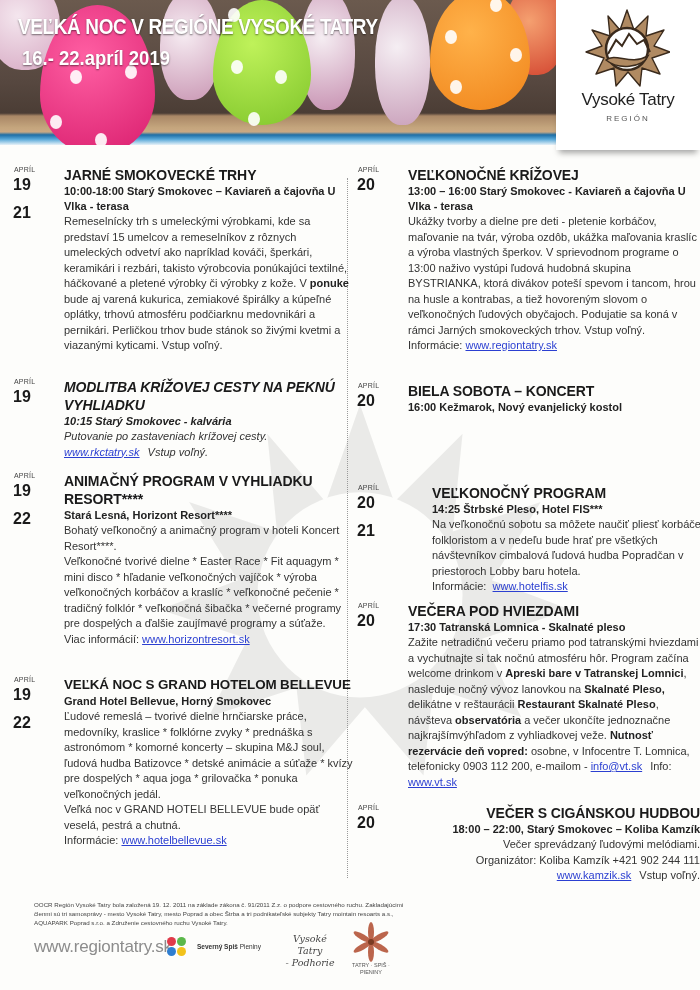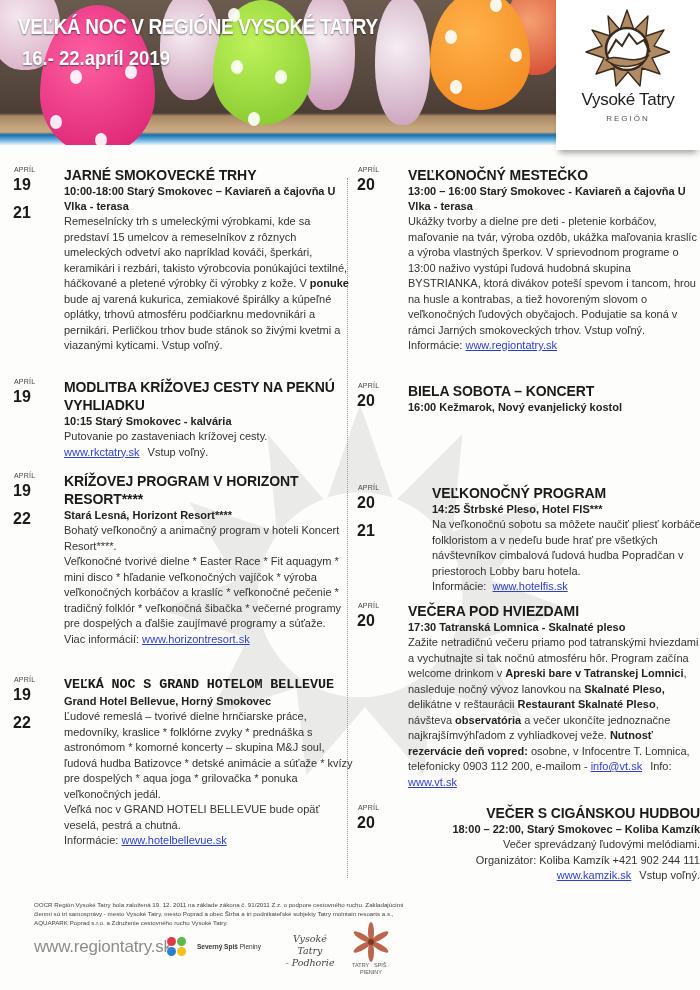--- a/index.html
+++ b/index.html
@@ -136,65 +136,65 @@
     <div class="ev-sub">10:00-18:00 Starý Smokovec – Kaviareň a čajovňa U Vlka - terasa</div>
     <div class="ev-text"><span>Remeselnícky trh s umeleckými výrobkami, kde sa predstaví 15 umelcov a remeselníkov z rôznych umeleckých odvetví ako napríklad kováči, šperkári, keramikári i rezbári, takisto výrobcovia ponúkajúci textilné, háčkované a pletené výrobky či výrobky z kože. V </span><b>ponuke</b><span> bude aj varená kukurica, zemiakové špirálky a kúpeľné oplátky, trhovú atmosféru podčiarknu medovnikári a pernikári. Perličkou trhov bude stánok so živými kvetmi a viazanými kyticami. Vstup voľný.</span></div>
   </div>
 </div>
 
 <div class="event" style="left:13px;top:378px;width:330px;">
   <div class="date-col">
     <span class="month">APRÍL</span>
     <span class="day">19</span>
   </div>
-  <div class="body" style="width:285px;">
+  <div class="body" style="width:285px;font-style:italic;">
     <div class="ev-title">MODLITBA KRÍŽOVEJ CESTY NA PEKNÚ VYHLIADKU</div>
     <div class="ev-sub">10:15  Starý Smokovec - kalvária</div>
     <div class="ev-text">Putovanie po zastaveniach krížovej cesty.</div>
     <div class="ev-text"><a class="link">www.rkctatry.sk</a><span class="sp"></span><span>Vstup voľný.</span></div>
   </div>
 </div>
 
 <div class="event" style="left:13px;top:472px;width:330px;">
   <div class="date-col">
     <span class="month">APRÍL</span>
     <span class="day">19</span>
     <span class="day">22</span>
   </div>
   <div class="body" style="width:285px;">
-    <div class="ev-title">KRÍŽOVEJ PROGRAM V HORIZONT RESORT****</div>
+    <div class="ev-title">ANIMAČNÝ PROGRAM V VYHLIADKU RESORT****</div>
     <div class="ev-sub">Stará Lesná, Horizont Resort****</div>
     <div class="ev-text">Bohatý veľkonočný a animačný program v hoteli Koncert Resort****.</div>
     <div class="ev-text">Veľkonočné tvorivé dielne * Easter Race * Fit aquagym * mini disco * hľadanie veľkonočných vajíčok * výroba veľkonočných korbáčov a kraslíc * veľkonočné pečenie * tradičný folklór * veľkonočná šibačka * večerné programy pre dospelých a ďalšie zaujímavé programy a súťaže.</div>
     <div class="ev-text"><span>Viac informácií:</span> <a class="link">www.horizontresort.sk</a></div>
   </div>
 </div>
 
 <div class="event" style="left:13px;top:676px;width:330px;">
   <div class="date-col">
     <span class="month">APRÍL</span>
     <span class="day">19</span>
     <span class="day">22</span>
   </div>
   <div class="body" style="width:290px;">
-    <div class="ev-title" style="font-size:13.4px;white-space:nowrap;font-family:Liberation Mono, monospace;">VEĽKÁ NOC S GRAND HOTELOM BELLEVUE</div>
+    <div class="ev-title" style="font-size:13.4px;white-space:nowrap;">VEĽKÁ NOC S GRAND HOTELOM BELLEVUE</div>
     <div class="ev-sub">Grand Hotel Bellevue, Horný Smokovec</div>
     <div class="ev-text">Ľudové remeslá – tvorivé dielne hrnčiarske práce, medovníky, kraslice * folklórne zvyky * prednáška s astronómom * komorné koncerty – skupina M&amp;J soul, ľudová hudba Batizovce * detské animácie a súťaže *  kvízy pre dospelých * aqua joga * grilovačka * ponuka veľkonočných jedál.</div>
     <div class="ev-text">Veľká noc v GRAND HOTELI BELLEVUE bude opäť veselá, pestrá a chutná.</div>
     <div class="ev-text"><span>Informácie:</span> <a class="link">www.hotelbellevue.sk</a></div>
   </div>
 </div>
 
 <div class="event" style="left:357px;top:166px;width:340px;">
   <div class="date-col">
     <span class="month">APRÍL</span>
     <span class="day">20</span>
   </div>
   <div class="body" style="width:292px;">
-    <div class="ev-title">VEĽKONOČNÝ MESTEČKO</div>
+    <div class="ev-title">VEĽKONOČNÉ KRÍŽOVEJ</div>
     <div class="ev-sub">13:00 – 16:00 Starý Smokovec - Kaviareň a čajovňa U Vlka - terasa</div>
     <div class="ev-text">Ukážky tvorby a dielne pre deti - pletenie korbáčov, maľovanie na tvár, výroba ozdôb, ukážka maľovania kraslíc a výroba vlastných šperkov. V sprievodnom programe o 13:00 naživo vystúpi ľudová hudobná skupina BYSTRIANKA, ktorá divákov poteší spevom i tancom, hrou na husle a kontrabas, a tiež hovoreným slovom o veľkonočných ľudových obyčajoch. Podujatie sa koná v rámci Jarných smokoveckých trhov.  Vstup voľný.</div>
     <div class="ev-text"><span>Informácie:</span> <a class="link">www.regiontatry.sk</a></div>
   </div>
 </div>
 
 <div class="event" style="left:357px;top:382px;width:340px;">
   <div class="date-col">
     <span class="month">APRÍL</span>
     <span class="day">20</span>

